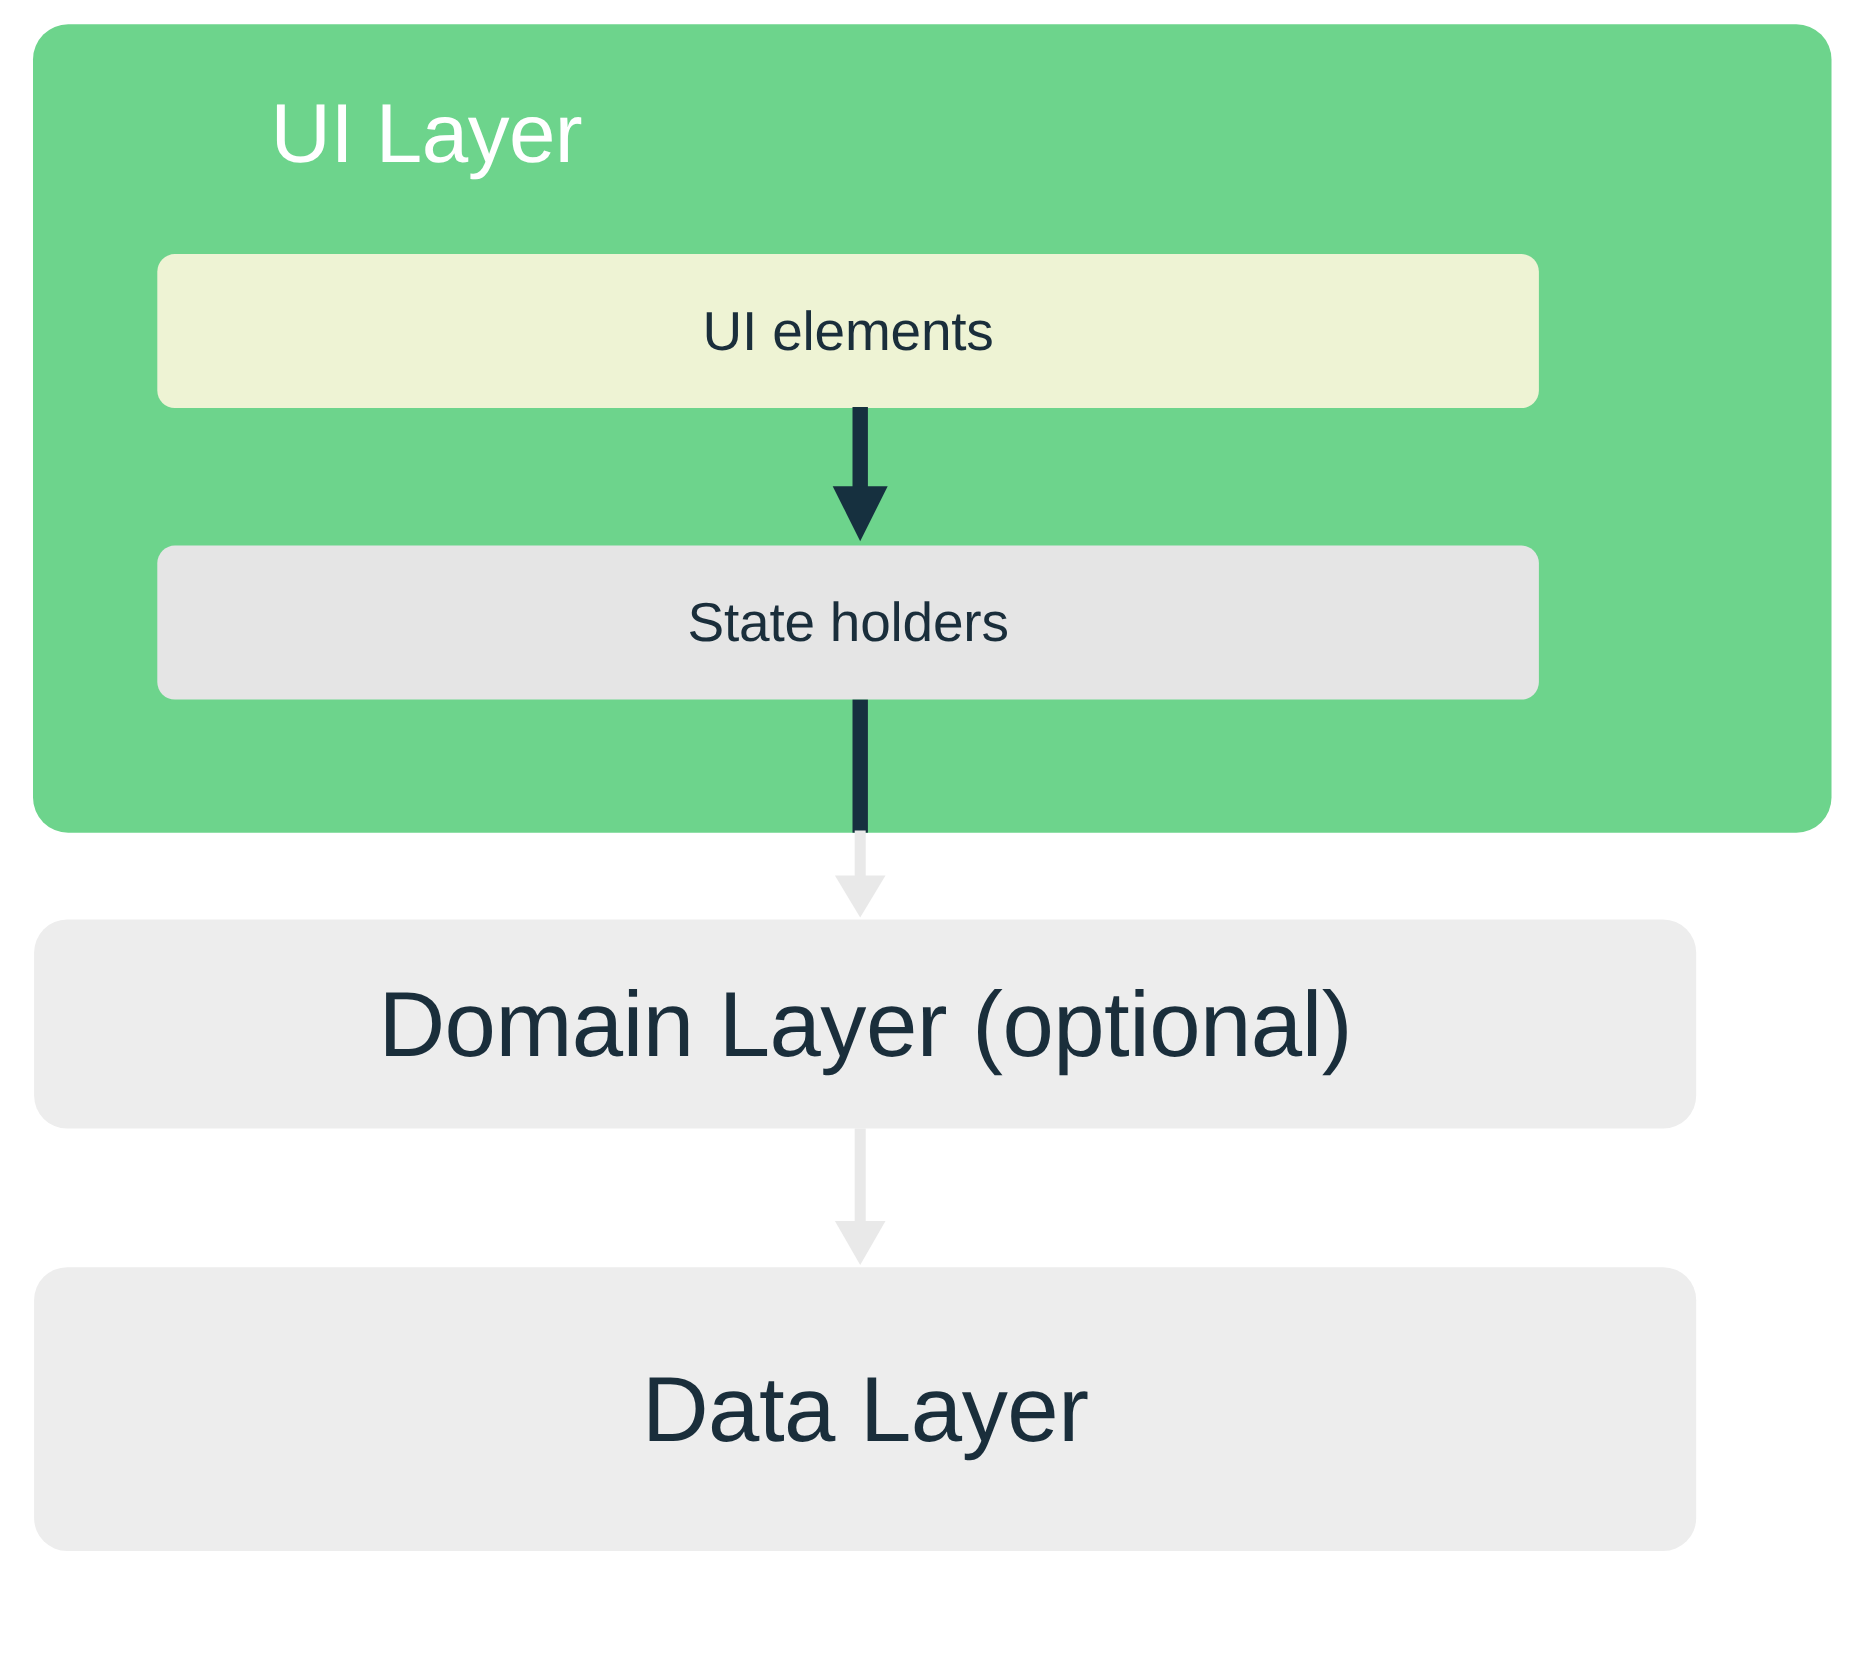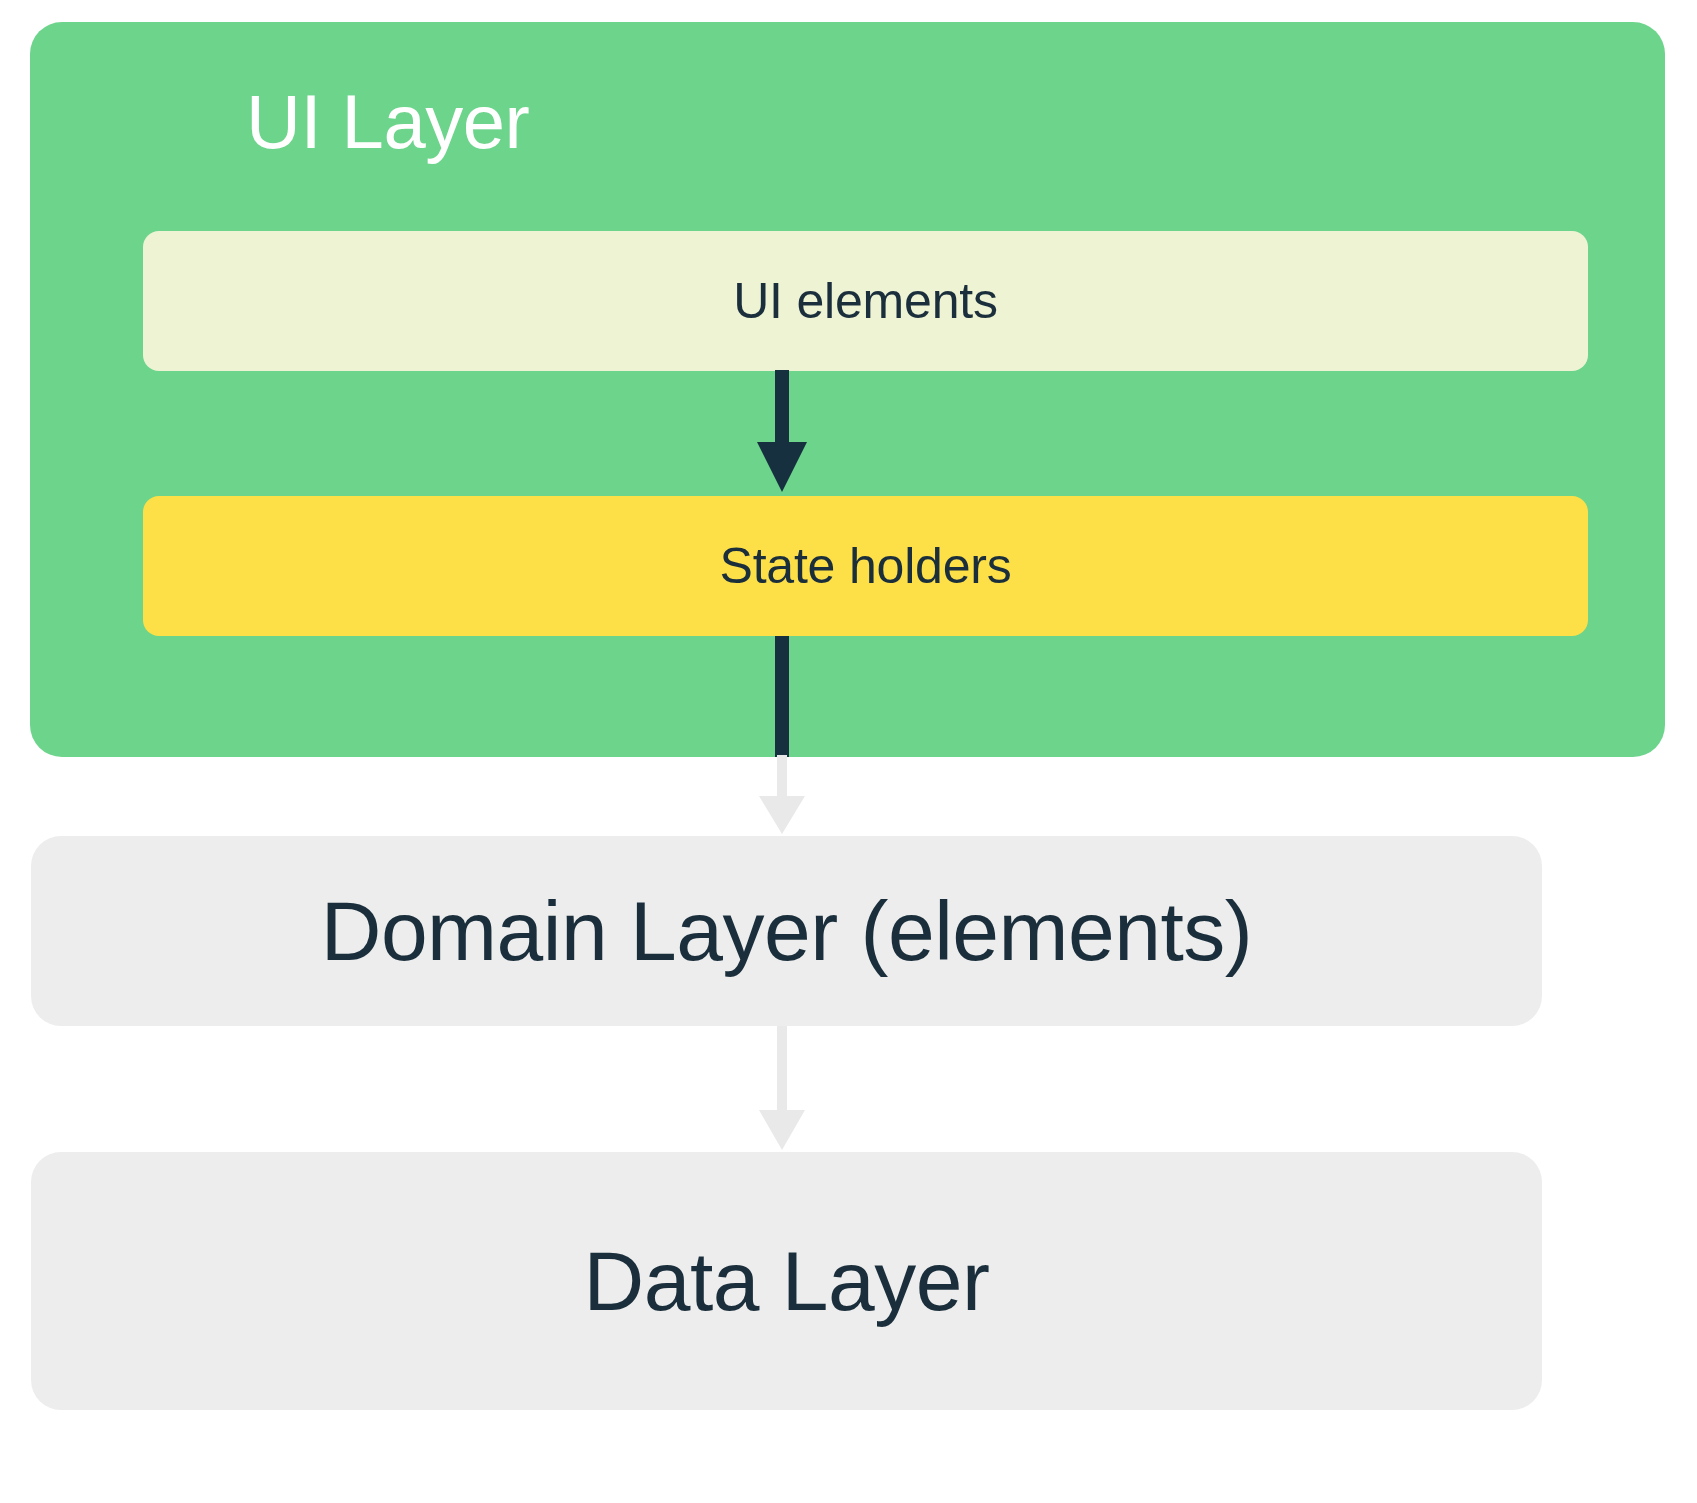--- a/index.html
+++ b/index.html
@@ -39,42 +39,42 @@
     color: #ffffff;
     font-weight: 400;
     letter-spacing: -0.5px;
     white-space: nowrap;
   }
 
   
   .inner-box {
     position: absolute;
     left: 143px;
-    width: 1445px;
+    width: 1256px;
     height: 140px;
     border-radius: 16px;
     display: flex;
     align-items: center;
     justify-content: center;
     box-sizing: border-box;
   }
   .inner-box .inner-label {
     font-size: 50px;
     color: #1A2E3B;
     font-weight: 400;
     letter-spacing: -0.2px;
     white-space: nowrap;
   }
   .box-ui-elements {
     top: 231px;
     background: #EEF3D4;
   }
   .box-state-holders {
     top: 496px;
-    background: #fde047;
+    background: #e5e5e5;
   }
 
   
   .outer-box {
     position: absolute;
     left: 31px;
     width: 1511px;
     border-radius: 30px;
     background: #EDEDED;
     display: flex;
@@ -134,21 +134,21 @@
 
   <svg class="arrow-svg arrow-2" width="80" height="200" viewBox="0 0 80 200">
 
     <rect x="33" y="0" width="14" height="121" fill="#16303F"></rect>
 
     <rect x="35" y="119" width="10" height="48" fill="#E9E9E9"></rect>
     <polygon points="17,160 63,160 40,198" fill="#E9E9E9"></polygon>
   </svg>
 
   <div class="outer-box box-domain-layer">
-    <span class="outer-label">Domain Layer (elements)</span>
+    <span class="outer-label">Domain Layer (optional)</span>
   </div>
 
   <svg class="arrow-svg arrow-3" width="80" height="128" viewBox="0 0 80 128">
     <rect x="35" y="0" width="10" height="92" fill="#E9E9E9"></rect>
     <polygon points="17,84 63,84 40,124" fill="#E9E9E9"></polygon>
   </svg>
 
   <div class="outer-box box-data-layer">
     <span class="outer-label">Data Layer</span>
   </div>

